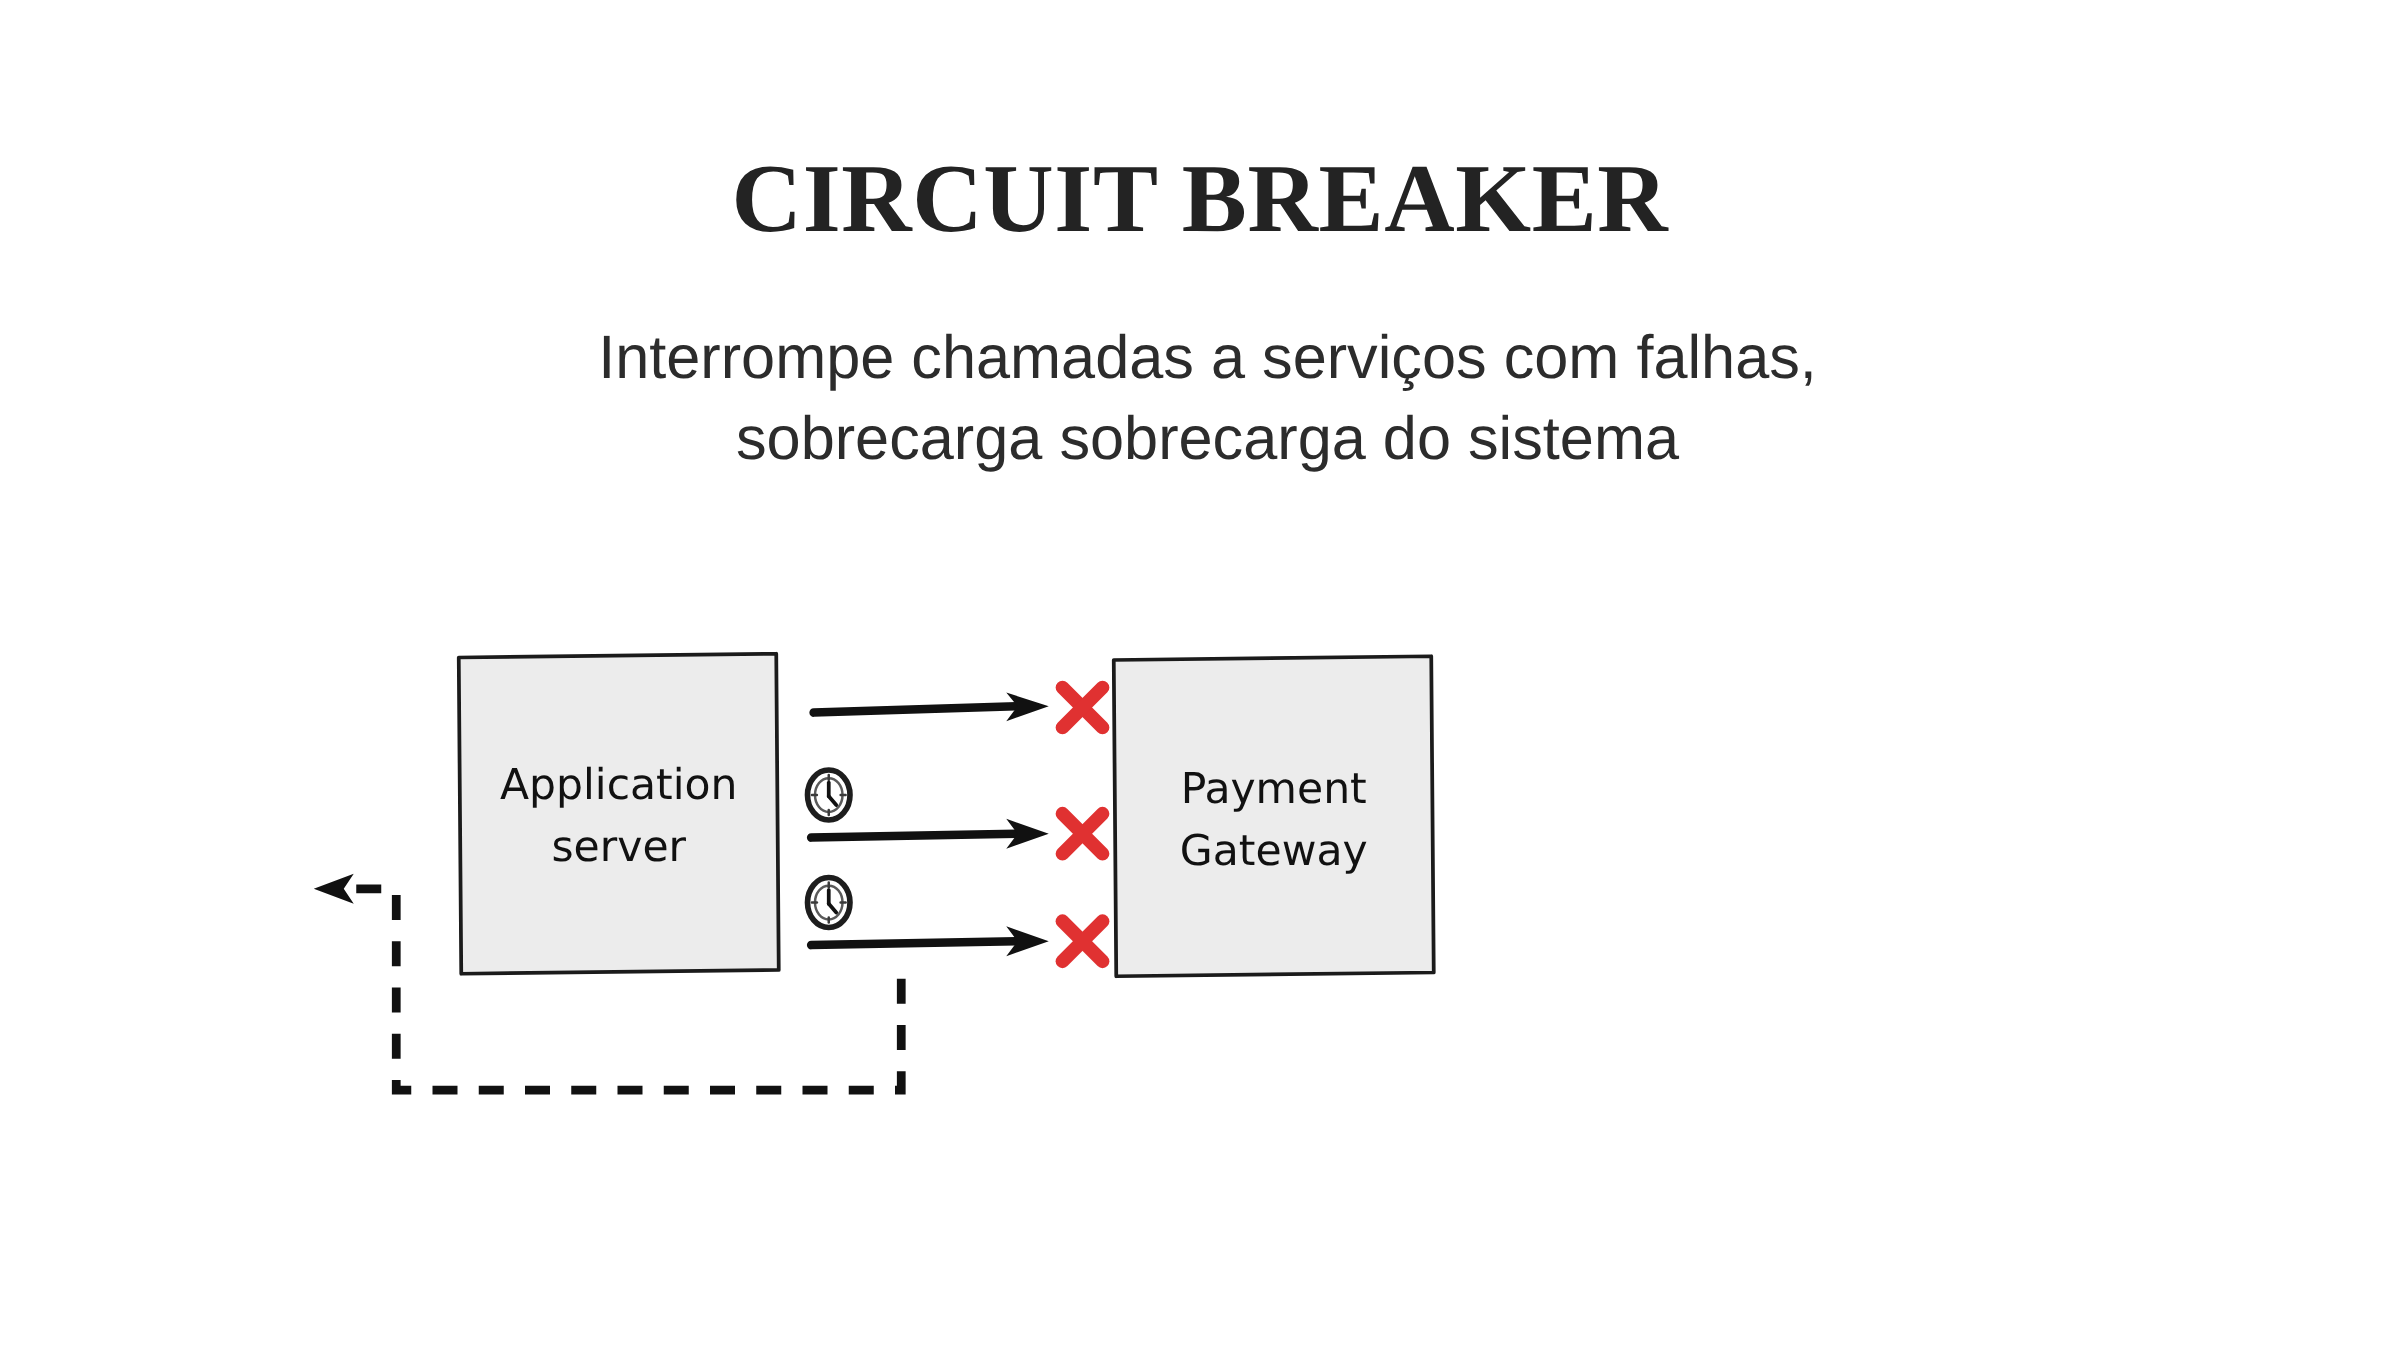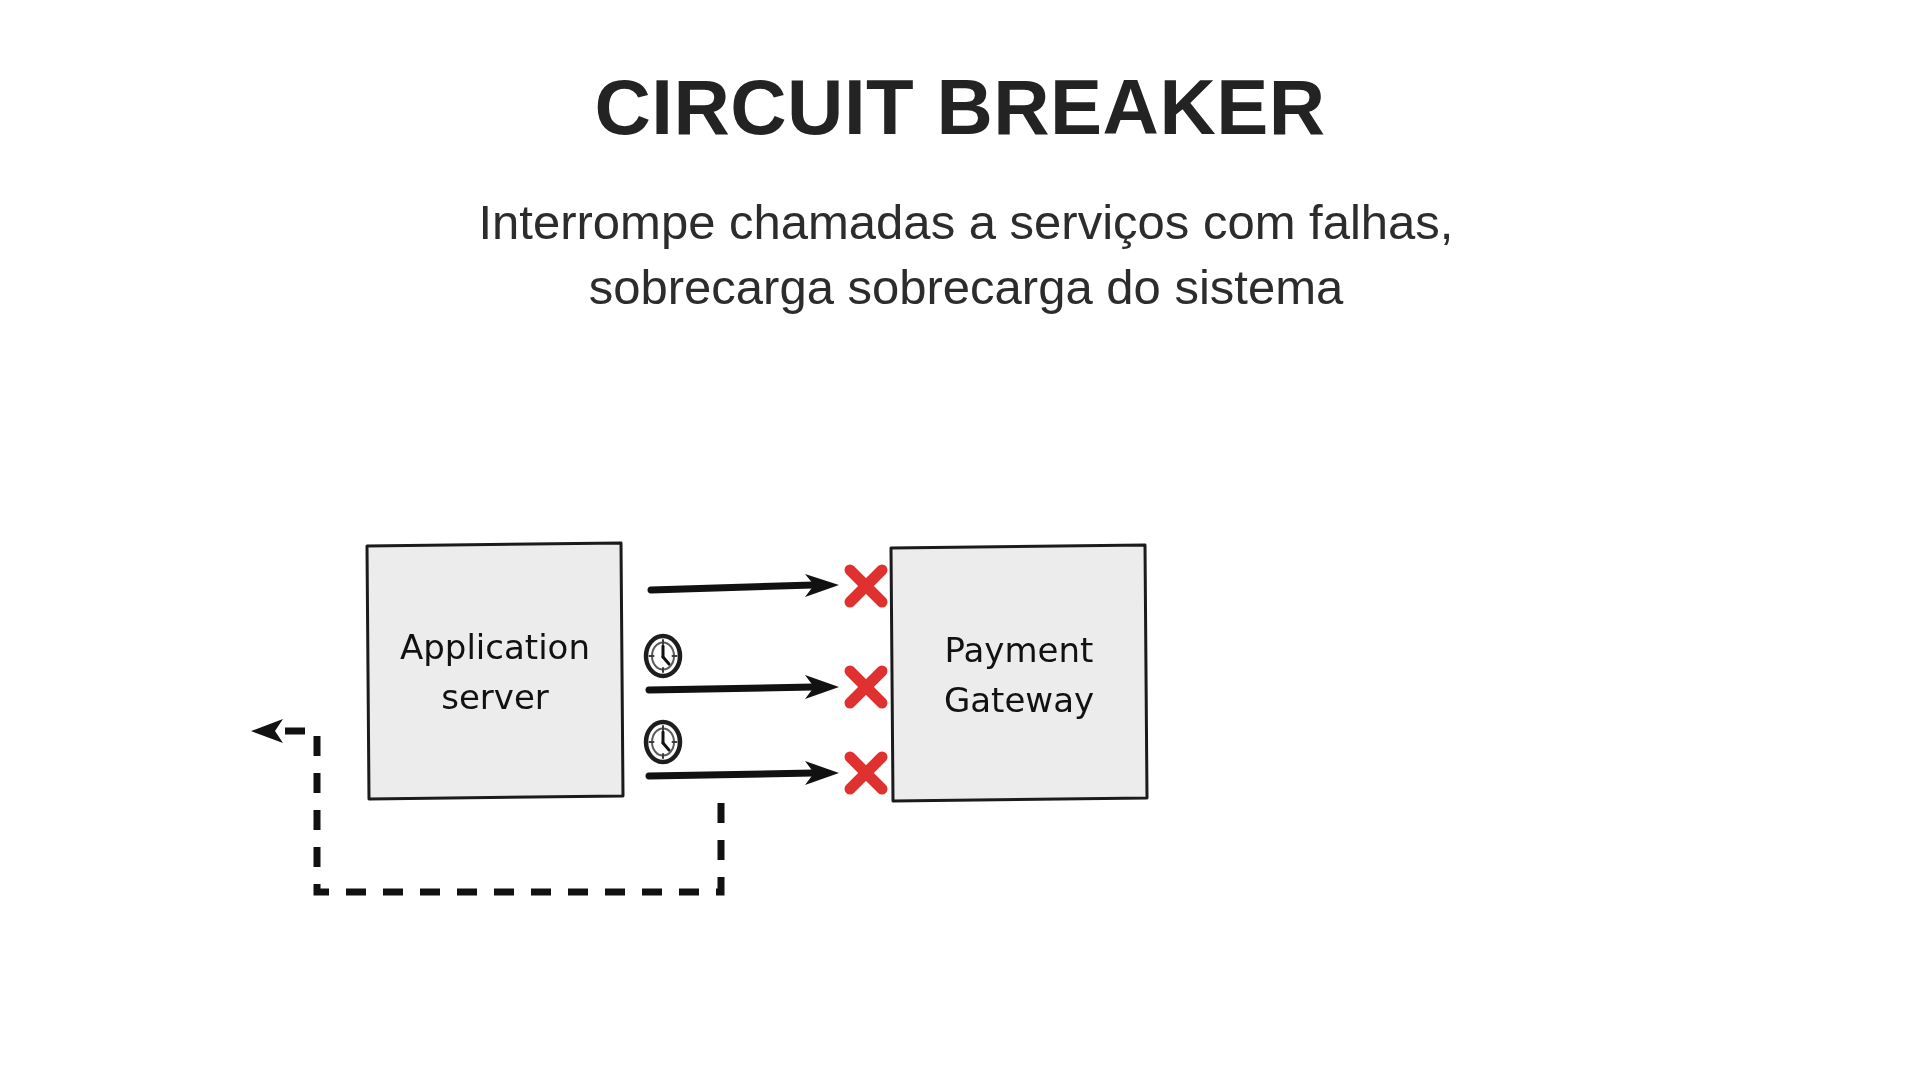--- a/index.html
+++ b/index.html
@@ -22,23 +22,23 @@
 
   
   .header {
     position: absolute;
     top: 0;
     left: 0;
     width: 1920px;
     text-align: center;
   }
   .page-title {
-    margin: 0;
-    padding-top: 68px;
-    font-family: Liberation Sans, sans-serif;
+    margin: 12px;
+    padding-top: 108px;
+    font-family: Liberation Serif, serif;
     font-size: 78px;
     font-weight: 700;
     letter-spacing: 0.5px;
     color: #232323;
     line-height: 1.0;
   }
   .subtitle {
     margin: 0;
     padding-top: 44px;
     font-family: "Liberation Sans", sans-serif;
@@ -47,21 +47,21 @@
     color: #2c2c2c;
     line-height: 1.32;
     padding-left: 12px;
   }
   .subtitle-line { display: block; }
 
   
   .diagram-wrap {
     position: absolute;
     left: 0;
-    top: 504px;
+    top: 484px;
     width: 1577px;
     height: 430px;
   }
   .diagram-svg {
     display: block;
     margin: 0 auto;
   }
 
   .node-box-fill { fill: #ececec; }
   .node-box-stroke {

